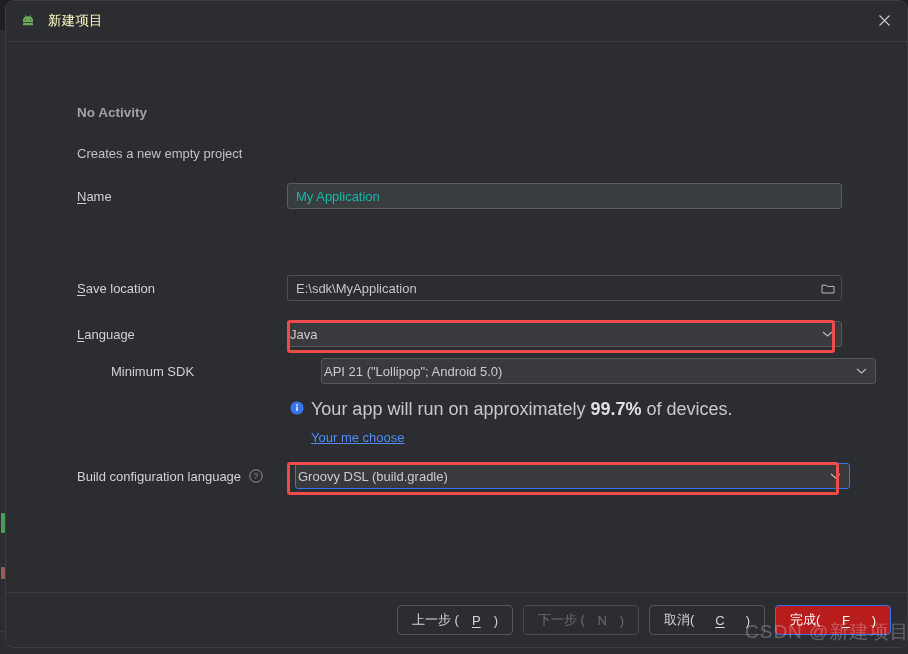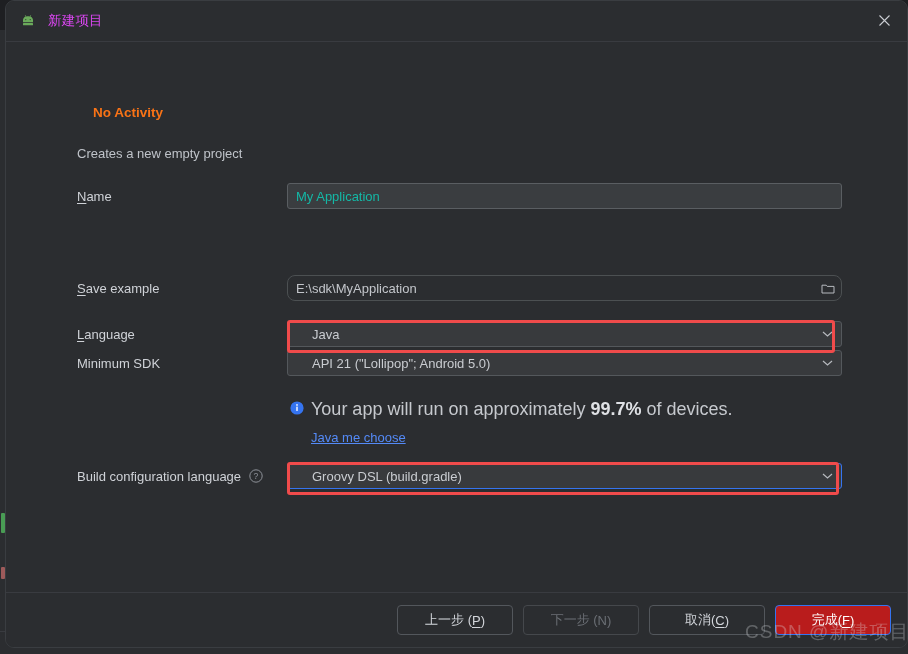--- a/index.html
+++ b/index.html
@@ -82,21 +82,21 @@
     padding: 0 0 0 14px;
     position: relative;
   }
   #titlebar .app-icon {
     width: 16px; height: 16px;
     margin-right: 12px;
     display: flex; align-items: center; justify-content: center;
   }
   #titlebar .title-text {
     font-size: 13.5px;
-    color: #d946ef;
+    color: #fef9c3;
     letter-spacing: .2px;
   }
   #titlebar .close-btn {
     position: absolute;
     right: 0; top: 0;
     width: 46px; height: 39px;
     display: flex; align-items: center; justify-content: center;
     color: #c9ccd1;
   }
 
@@ -105,22 +105,21 @@
     flex: 1;
     position: relative;
     padding: 0;
   }
 
   .step-title {
     position: absolute;
     left: 71px; top: 63px;
     font-size: 13.5px;
     font-weight: bold;
-    color: #f97316;
-    margin-left: 16px;
+    color: #a3a3a3;
   }
   .step-sub {
     position: absolute;
     left: 71px; top: 104px;
     font-size: 13px;
     color: #bfc3c9;
   }
 
   
   .form-row {
@@ -159,50 +158,50 @@
     font-size: 13px;
     font-family: "Liberation Sans", "DejaVu Sans", sans-serif;
     padding: 0 8px;
     outline: none;
   }
   .txt.focused {
     background: #3a3d40;
     border-color: #5a5e62;
     color: #14b8a6;
   }
-  .txt.with-btn { padding-right: 30px; border-radius: 8px; }
+  .txt.with-btn { padding-right: 30px; }
   .browse-btn {
     position: absolute;
     right: 1px; top: 1px;
     width: 26px; height: 24px;
     display: flex; align-items: center; justify-content: center;
   }
 
   
   .combo {
     box-sizing: border-box;
     width: 100%;
     height: 26px;
     background: #383a3d;
     border: 1px solid #54585c;
     border-radius: 3px;
     color: #c9ccd1;
     font-size: 13px;
     display: flex;
     align-items: center;
-    padding: 0 24px;
+    padding: 0 2px;
     position: relative;
   }
   .combo .chev {
     position: absolute;
     right: 8px; top: 50%;
     transform: translateY(-50%);
     display: flex;
   }
-  .combo.focus-blue { border-color: #3574f0; }
+  .combo.focus-blue { border-color: #3574f0; margin-left: 8px; }
 
   
   .annot {
     position: absolute;
     border: 3px solid #f04b4b;
     border-radius: 3px;
     pointer-events: none;
     box-sizing: border-box;
   }
 
@@ -250,21 +249,21 @@
     min-width: 86px;
     padding: 0 14px;
     border-radius: 4px;
     border: 1px solid #53575c;
     background: #2b2d30;
     color: #d3d6db;
     font-size: 13px;
     font-family: "Liberation Sans", "DejaVu Sans", sans-serif;
     display: flex;
     align-items: center;
-    justify-content: center;
+    justify-content: space-between;
     white-space: nowrap;
   }
   .btn .mn { text-decoration: underline; text-underline-offset: 2px; }
   .btn.disabled { color: #6b6f75; border-color: #45484c; }
   .btn.primary {
     background: #b91c1c;
     border-color: #3574f0;
     color: #ffffff;
   }
 
@@ -318,21 +317,21 @@
 
     <div class="form-row" style="top:143px;">
       <div class="f-label"><span class="mn">N</span><span>ame</span></div>
       <div class="field-wrap">
         <input class="txt focused" type="text" value="My Application" style="">
       </div>
     </div>
 
 
     <div class="form-row" style="top:235px;">
-      <div class="f-label"><span class="mn">S</span><span>ave example</span></div>
+      <div class="f-label"><span class="mn">S</span><span>ave location</span></div>
       <div class="field-wrap">
         <input class="txt with-btn" type="text" value="E:\sdk\MyApplication" style="">
         <span class="browse-btn">
           <svg width="14" height="13" viewBox="0 0 14 13">
             <path d="M1 3.2h4.2l1 1.2H13V11H1z" fill="none" stroke="#b6b9be" stroke-width="1"></path>
           </svg>
         </span>
       </div>
     </div>
 
@@ -343,21 +342,21 @@
           <span>Java</span>
           <span class="chev">
             <svg width="11" height="7" viewBox="0 0 11 7">
                 <path d="M1 1.5 L5.5 5.5 L10 1.5" fill="none" stroke="#b6b9be" stroke-width="1.2"></path>
               </svg>
           </span>
         </div>
       </div>
     </div>
 
-    <div class="form-row" style="top:310px;">
+    <div class="form-row" style="top:318px;margin-left:34px;">
       <div class="f-label"><span>M</span><span>inimum SDK</span></div>
       <div class="field-wrap">
         <div class="combo">
           <span>API 21 ("Lollipop"; Android 5.0)</span>
           <span class="chev">
             <svg width="11" height="7" viewBox="0 0 11 7">
                 <path d="M1 1.5 L5.5 5.5 L10 1.5" fill="none" stroke="#b6b9be" stroke-width="1.2"></path>
               </svg>
           </span>
         </div>
@@ -367,21 +366,21 @@
     <div class="info-line">
       <span class="ic">
         <svg width="14" height="14" viewBox="0 0 14 14">
           <circle cx="7" cy="7" r="6.6" fill="#3574f0"></circle>
           <rect x="6.3" y="5.6" width="1.4" height="4.3" rx="0.5" fill="#ffffff"></rect>
           <circle cx="7" cy="3.9" r="0.85" fill="#ffffff"></circle>
         </svg>
       </span>
       <span><span>Your app will run on approximately </span><b>99.7%</b><span> of devices.</span></span>
     </div>
-    <a class="help-link" href="#">Java me choose</a>
+    <a class="help-link" href="#">Your me choose</a>
 
     <div class="form-row" style="top:423px;">
       <div class="f-label" style="display:flex;align-items:center;">
         <span>B</span>
           <span>uild configuration language</span>
         <span class="help-circle">
           <svg width="14" height="14" viewBox="0 0 14 14">
             <circle cx="7" cy="7" r="6.2" fill="none" stroke="#8e9299" stroke-width="1"></circle>
             <text x="7" y="10.3" font-size="8.6" fill="#8e9299" text-anchor="middle" font-family="Liberation Sans, sans-serif">?</text>
           </svg>

